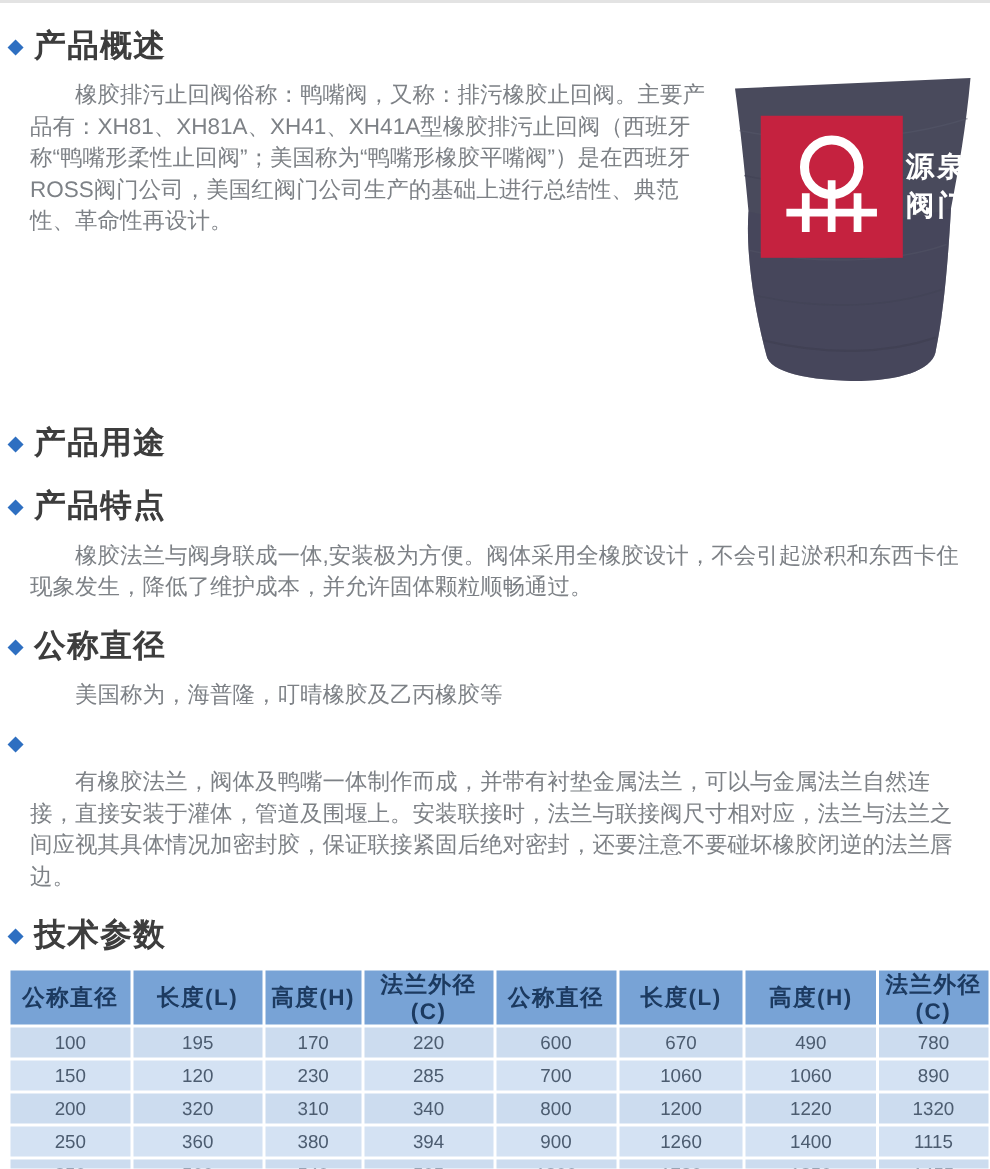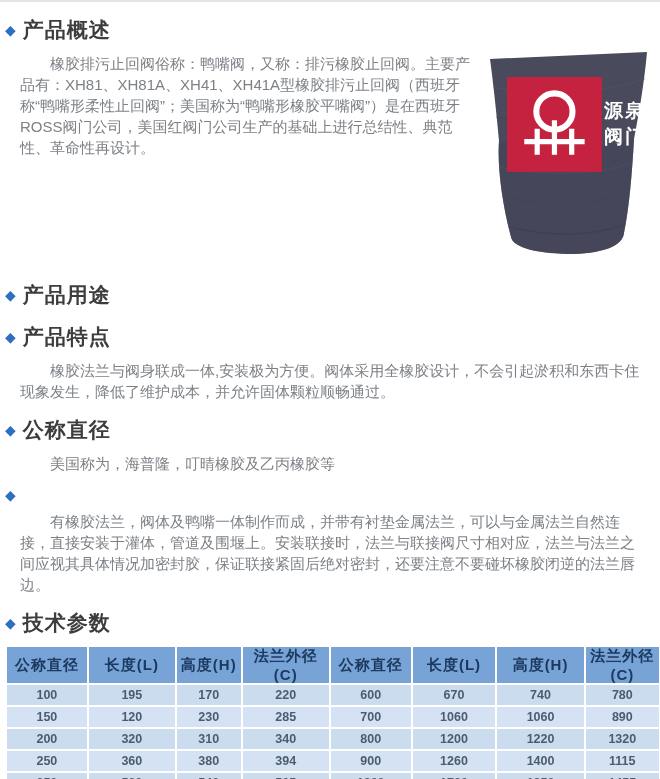--- a/index.html
+++ b/index.html
@@ -54,21 +54,21 @@
     table-layout:fixed;
   }
   table.tech th{
     background:#78a3d6;color:#1c3a60;
     font-size:15px;font-weight:bold;
     height:24px;padding:0;text-align:center;
     letter-spacing:1px;
   }
   table.tech td{
     background:#ccdcef;color:#4c5c70;
-    font-size:12.5px;font-weight:bold;
+    font-size:12.5px;font-weight:normal;
     height:20px;padding:0;text-align:center;
   }
   table.tech tr:nth-child(even) td{background:#d4e2f3;}
   .clearfix::after{content:"";display:block;clear:both;}
 </style>
 </head>
 <body>
 
 <div class="content">
 
@@ -162,21 +162,21 @@
           </tr>
         </thead>
       <tbody>
           <tr>
             <td>100</td>
             <td>195</td>
             <td>170</td>
             <td>220</td>
             <td>600</td>
             <td>670</td>
-            <td>740</td>
+            <td>490</td>
             <td>780</td>
           </tr>
           <tr>
             <td>150</td>
             <td>120</td>
             <td>230</td>
             <td>285</td>
             <td>700</td>
             <td>1060</td>
             <td>1060</td>

